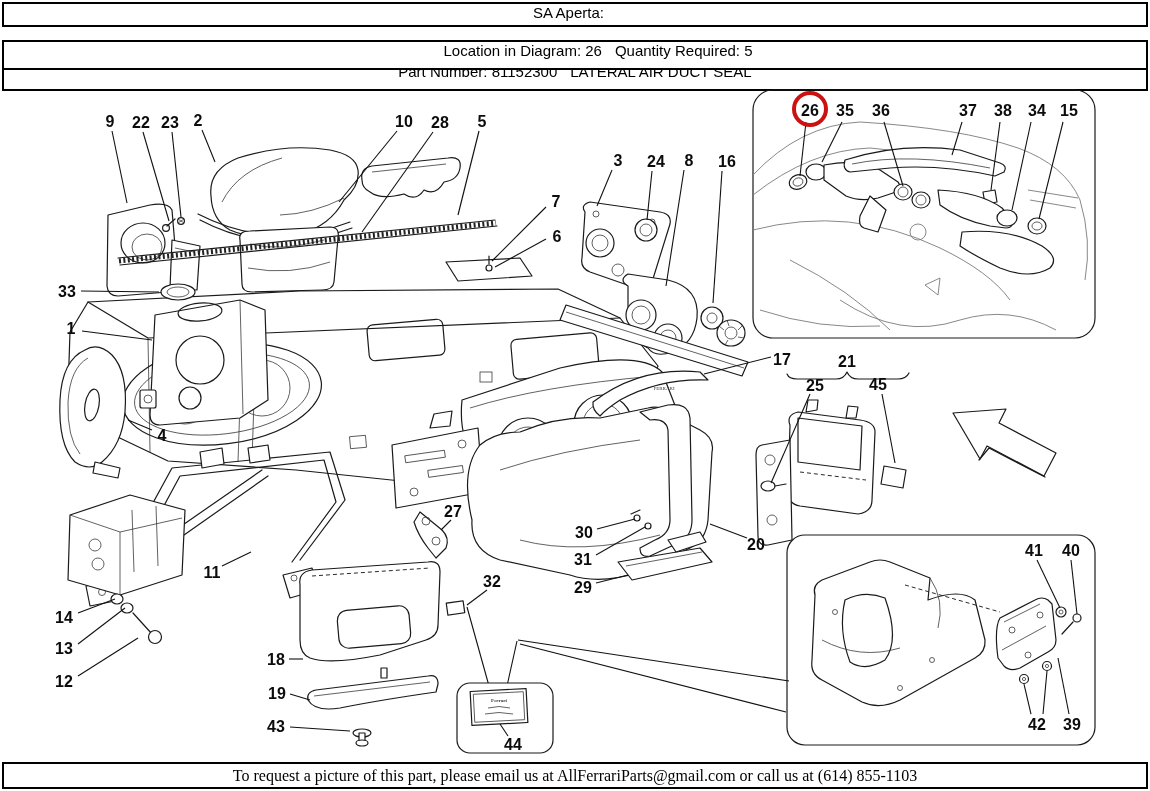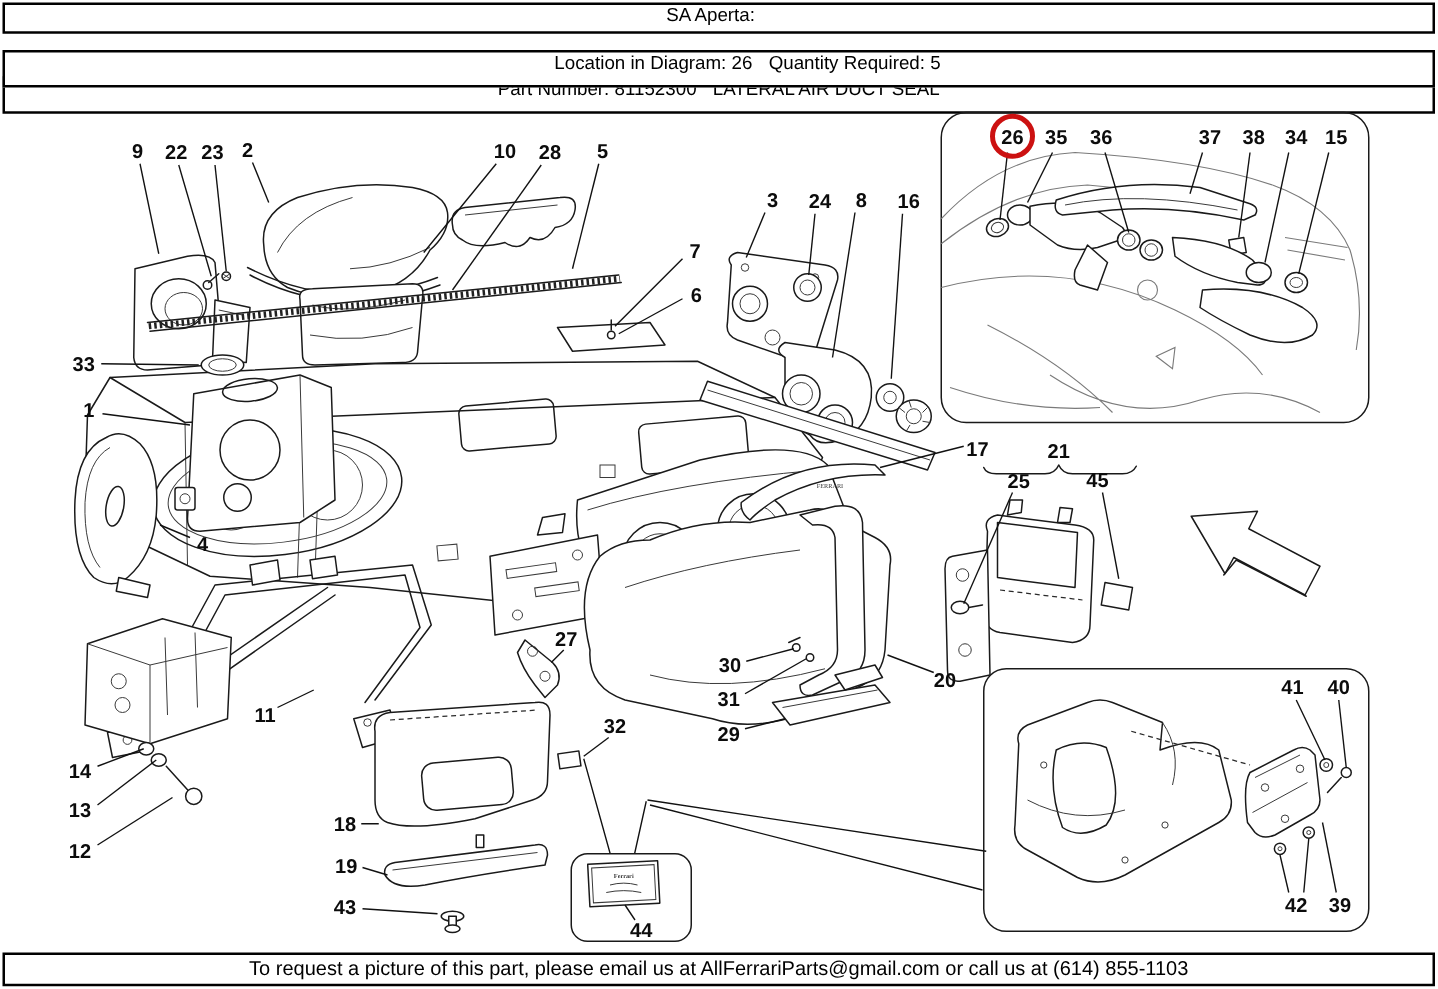--- a/index.html
+++ b/index.html
@@ -7,21 +7,21 @@
        font-family:"Liberation Sans",sans-serif;color:#000;overflow:hidden;}
   .hrow{position:absolute;left:2px;width:1146px;box-sizing:border-box;
         border:2px solid #000;background:#fff;display:flex;align-items:flex-start;
         justify-content:center;font-size:15px;white-space:pre;}
   #hrow1{top:2px;height:25px;}
   #hrow2{top:25px;height:30px;margin-top:36px;}
   #hrow3{top:40px;height:30px;padding-left:46px;}
   .seg-gap{display:inline-block;width:13px;}
   #footer-bar{position:absolute;left:2px;top:762px;width:1146px;height:27px;
         box-sizing:border-box;border:2px solid #000;background:#fff;display:flex;
-        align-items:center;justify-content:center;font-size:16px;}
+        align-items:center;justify-content:center;font-size:16px;font-family:Liberation Serif, serif;}
   #diagram{position:absolute;left:0;top:0;}
   
   #diagram .p{fill:#fff;stroke:#1a1a1a;stroke-width:1.2;stroke-linejoin:round;stroke-linecap:round;}
   #diagram .nf{fill:none;stroke:#1a1a1a;stroke-width:1.2;stroke-linejoin:round;stroke-linecap:round;}
   #diagram .thin{fill:none;stroke:#3a3a3a;stroke-width:0.8;}
   #diagram .sketch{fill:none;stroke:#7a7a7a;stroke-width:0.9;}
   #diagram .dash{fill:none;stroke:#2a2a2a;stroke-width:1;stroke-dasharray:4 3;}
   #diagram .hatch{fill:none;stroke:#222;stroke-width:5;stroke-dasharray:2 2.4;}
   #diagram .leader{stroke:#111;stroke-width:1.1;}
   #diagram text.callout{font-family:"Liberation Sans",sans-serif;font-weight:bold;

